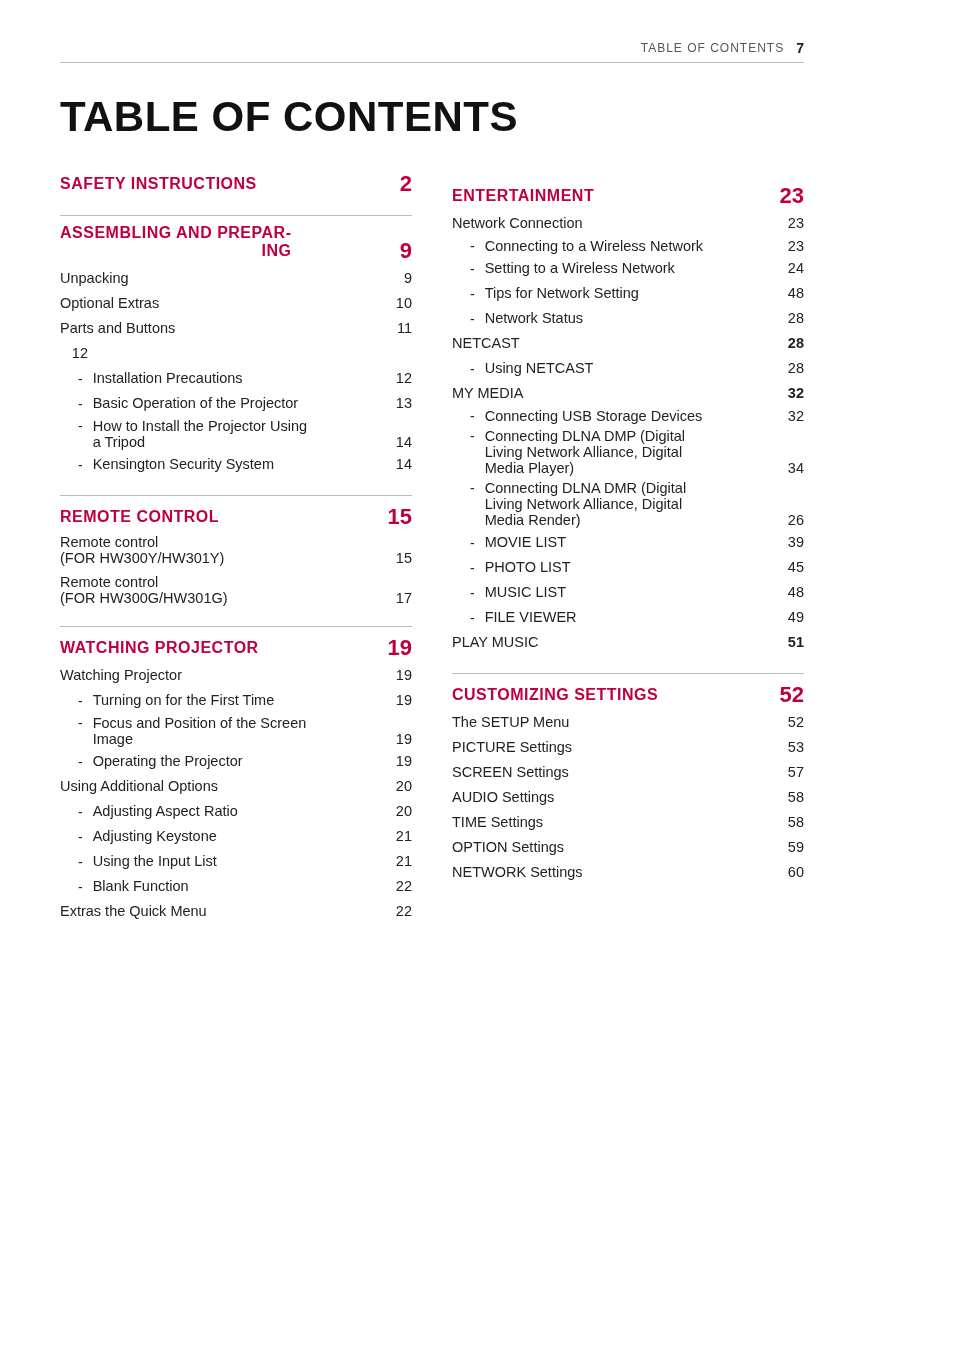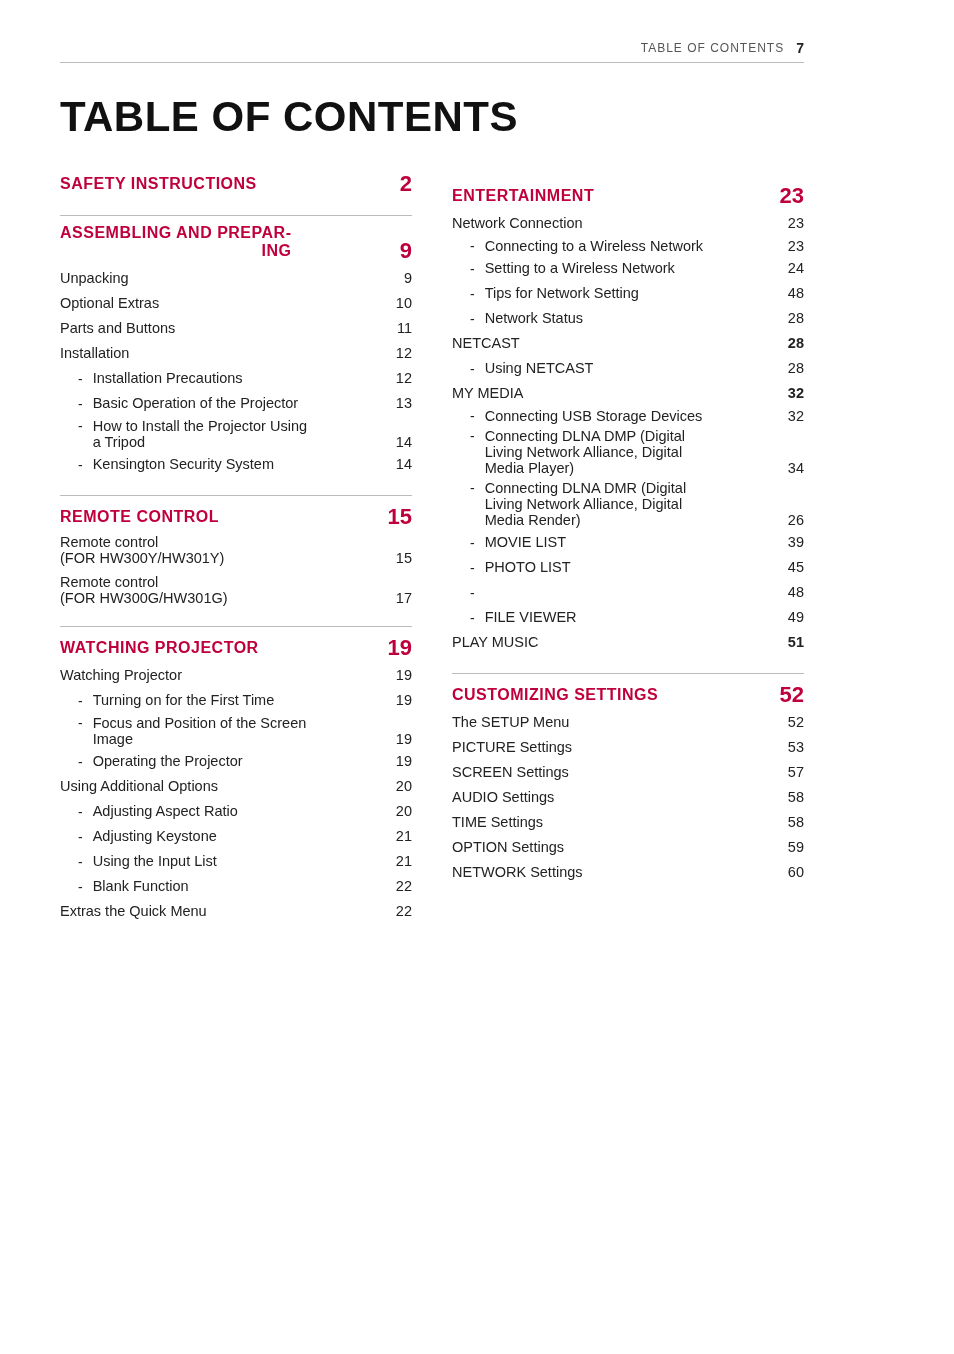--- a/index.html
+++ b/index.html
@@ -162,21 +162,20 @@
       </div>
       <div class="toc-row">
         <span class="toc-label bold">Optional Extras</span>
         <span class="toc-num">10</span>
       </div>
       <div class="toc-row">
         <span class="toc-label bold">Parts and Buttons</span>
         <span class="toc-num">11</span>
       </div>
       <div class="toc-row">
-        <span class="toc-label bold">Installation</span>
         <span class="toc-num">12</span>
       </div>
       <div class="toc-row sub">
         <span class="toc-dash">-</span>
         <span class="toc-label sub-item">Installation Precautions</span>
         <span class="toc-num">12</span>
       </div>
       <div class="toc-row sub">
         <span class="toc-dash">-</span>
         <span class="toc-label sub-item">Basic Operation of the Projector</span>
@@ -326,20 +325,21 @@
         <span class="toc-label sub-item">MOVIE LIST</span>
         <span class="toc-num">39</span>
       </div>
       <div class="toc-row sub">
         <span class="toc-dash">-</span>
         <span class="toc-label sub-item">PHOTO LIST</span>
         <span class="toc-num">45</span>
       </div>
       <div class="toc-row sub">
         <span class="toc-dash">-</span>
+        <span class="toc-label sub-item">MUSIC LIST</span>
         <span class="toc-num">48</span>
       </div>
       <div class="toc-row sub">
         <span class="toc-dash">-</span>
         <span class="toc-label sub-item">FILE VIEWER</span>
         <span class="toc-num">49</span>
       </div>
       <div class="toc-row">
         <span class="toc-label bold">PLAY MUSIC</span>
         <span class="toc-num bold">51</span>

